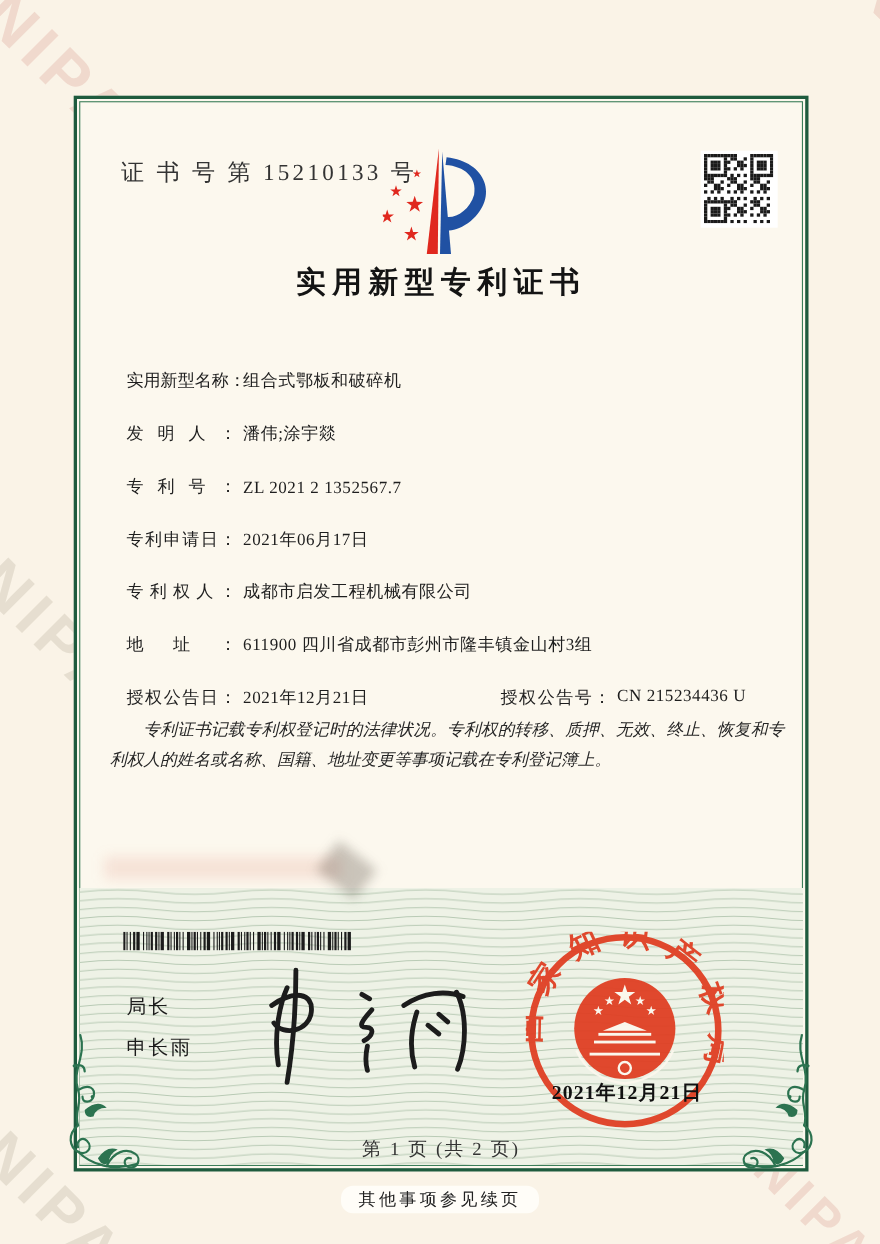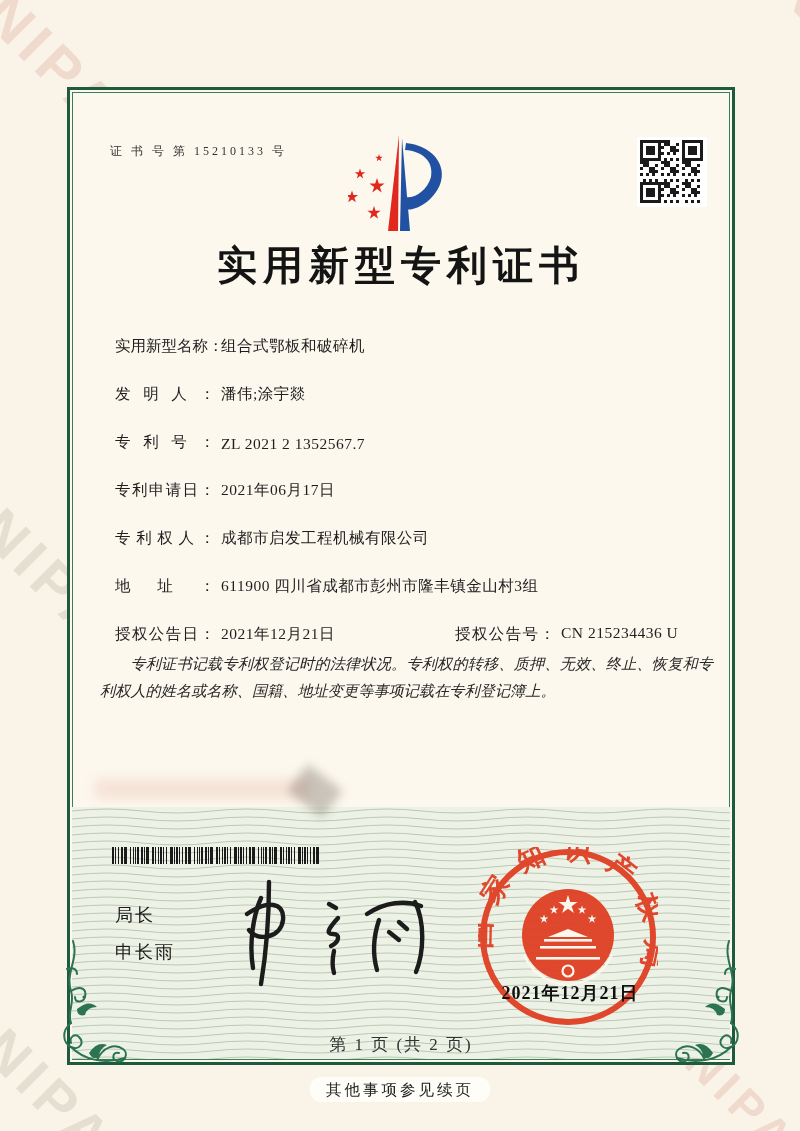--- a/index.html
+++ b/index.html
@@ -25,27 +25,27 @@
   .frame-inner{
     position:absolute;inset:2px;border:1px solid #3b7e59;pointer-events:none;
   }
   .guilloche{position:absolute;left:2px;right:2px;bottom:3px;height:252px;overflow:hidden;}
   .guilloche svg{display:block;}
   .ornament{position:absolute;width:80px;height:135px;}
   .ornament.left{left:-13px;bottom:-12px;}
   .ornament.right{right:-13px;bottom:-12px;transform:scaleX(-1);}
   
   .cert-no{
-    position:absolute;left:110px;top:143px;font-size:12px;letter-spacing:3px;color:#333;
+    position:absolute;left:110px;top:143px;font-size:21px;letter-spacing:3px;color:#333;
   }
   .logo{position:absolute;left:348px;top:131px;width:118px;height:106px;}
   .qr{position:absolute;left:637px;top:137px;width:70px;height:70px;background:#fff;padding:3px;box-sizing:border-box;}
   .title{
     position:absolute;left:67px;top:238px;width:668px;text-align:center;
-    font-size:40px;font-weight:bold;letter-spacing:6px;color:#141414;
+    font-size:27px;font-weight:bold;letter-spacing:6px;color:#141414;
   }
   .fields{position:absolute;left:115px;top:336px;width:600px;}
   .frow{position:absolute;left:0;white-space:nowrap;font-size:15.5px;color:#1e1e1e;}
   .flabel{display:inline-block;width:100px;text-align:justify;text-align-last:justify;vertical-align:bottom;}
   .fvalue{margin-left:6px;letter-spacing:.5px;}
   .flabel2{position:absolute;left:340px;display:inline-block;width:100px;text-align:justify;text-align-last:justify;}
   .fvalue2{position:absolute;left:446px;white-space:nowrap;letter-spacing:.5px;}
   .paras{
     position:absolute;left:100px;top:650px;width:613px;
     font-size:15.2px;line-height:27px;text-align:justify;color:#262626;

